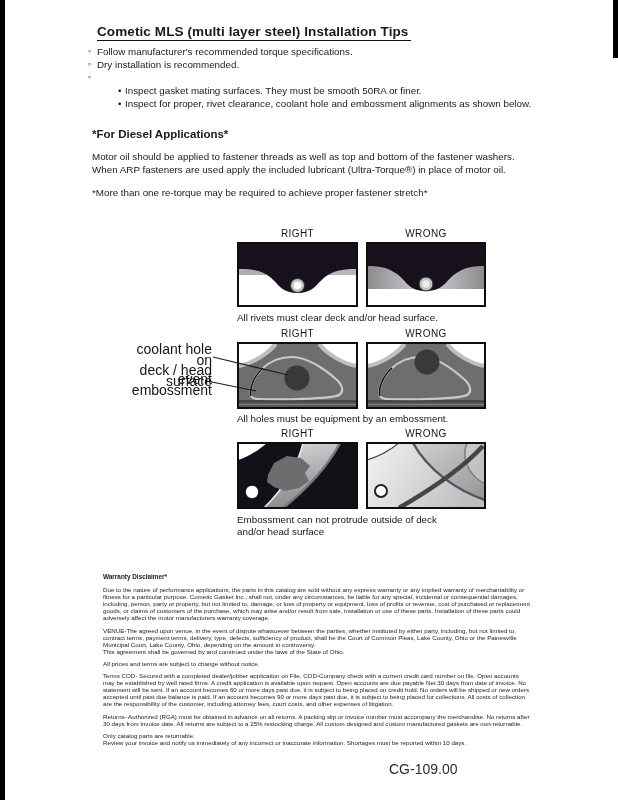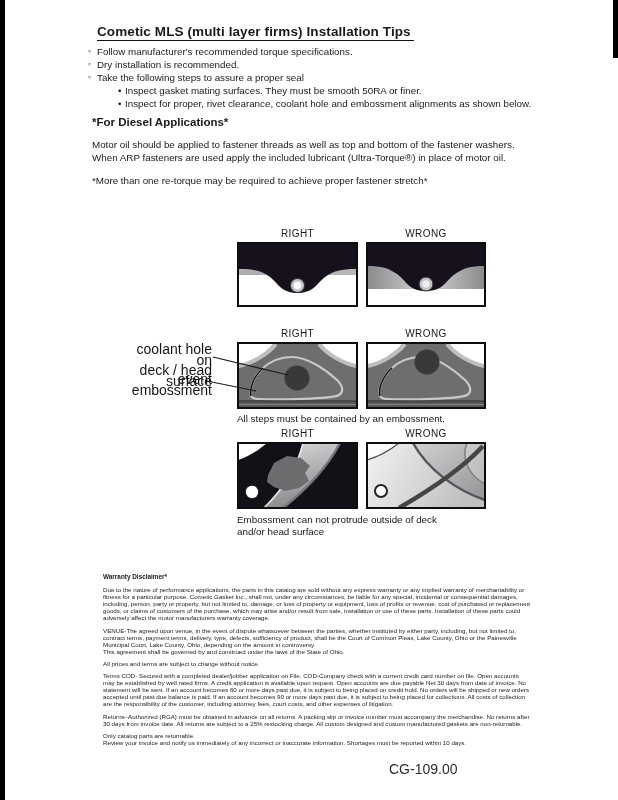--- a/index.html
+++ b/index.html
@@ -17,21 +17,21 @@
     border-bottom:1.6px solid #111; padding:0 3px 1px 0;
   }
 
   .tips { position:absolute; left:88px; top:45px; width:470px; font-size:9.8px; line-height:13px; }
   .tip  { display:flex; }
   .tip .m1 { width:9px; font-size:9px; line-height:13px; }
   .tip .m2 { width:7px; font-size:9.8px; line-height:13px; }
   .tip.sub { margin-left:30px; }
 
   .diesel { position:absolute; left:92px; top:116px; width:462px; font-size:9.8px; line-height:13.2px; }
-  .diesel h2 { margin:0 0 9px 0; font-size:11.5px; font-weight:bold; }
+  .diesel h2 { margin:12px 0 9px 0; font-size:11.5px; font-weight:bold; }
   .diesel p  { margin:0 0 9px 0; }
 
   .pre { white-space:pre-line; }
 
   .flabel {
     position:absolute; text-align:center; font-size:10px; letter-spacing:0.4px; color:#17171a;
   }
   .figbox { position:absolute; display:block; }
   .fcaption { position:absolute; font-size:9.8px; line-height:12px; color:#161616; }
 
@@ -50,34 +50,33 @@
   .footer-code { position:absolute; left:389px; top:761px; font-size:14px; color:#2c2c2c; }
 </style>
 </head>
 <body>
 
 <div class="page">
 
   <div class="edge edge-left"></div>
   <div class="edge edge-right"></div>
 
-  <h1 class="doc-title">Cometic MLS (multi layer firms) Installation Tips</h1>
+  <h1 class="doc-title">Cometic MLS (multi layer steel) Installation Tips</h1>
 
   <div class="tips">
     <div class="tip">
       <span class="m1">◦</span>
       <span>Follow manufacturer's recommended torque specifications.</span>
     </div>
     <div class="tip">
       <span class="m1">◦</span>
       <span>Dry installation is recommended.</span>
     </div>
     <div class="tip">
       <span class="m1">◦</span>
-      <span>Take the following steps to assure a proper seal</span>
     </div>
     <div class="tip sub">
       <span class="m2">•</span>
       <span>Inspect gasket mating surfaces.  They must be smooth 50RA or finer.</span>
     </div>
     <div class="tip sub">
       <span class="m2">•</span>
       <span>Inspect for proper, rivet clearance, coolant hole and embossment alignments as shown below.</span>
     </div>
   </div>
@@ -112,20 +111,21 @@
     </defs>
     <rect x="0" y="0" width="120" height="65" fill="#ffffff"></rect>
     <rect x="1" y="24" width="118" height="23" fill="url(#r1w-g)"></rect>
     <rect x="1" y="47" width="118" height="17" fill="#ffffff"></rect>
     <path d="M1,1 L119,1 L119,24 C104,24 98,26 89,32 C80,38 78,49 60,49 C42,49 40,38 31,32 C22,26 16,24 1,24 Z" fill="#17111d"></path>
     <circle cx="60" cy="42" r="7" fill="#c2c2c4" stroke="#28282a" stroke-width="1"></circle>
     <circle cx="60" cy="42" r="3.8" fill="#ececee"></circle>
     <rect x="1" y="1" width="118" height="63" fill="none" stroke="#0e0e0e" stroke-width="2"></rect>
   </svg>
 
+  <div class="fcaption" style="left:237px; top:312px">All rivets must clear deck and/or head surface.</div>
 
   <div class="flabel" style="left:237px; top:328px; width:121px">RIGHT</div>
   <div class="flabel" style="left:366px; top:328px; width:120px">WRONG</div>
 
   <div class="pointer-labels pl1 pre">coolant hole on
 deck / head surface</div>
   <div class="pointer-labels pl2">event embossment</div>
 
   <svg class="pointer-overlay" width="240" height="62" viewBox="0 0 240 62">
     <line x1="85" y1="17" x2="160" y2="35" stroke="#1b1b1b" stroke-width="1.1"></line>
@@ -155,21 +155,21 @@
     <path d="M81,2 C89,12 104,21 118,24" stroke="#bfbfc1" stroke-width="4" fill="none"></path>
     <path d="M14,54 C12,47 16,36 25,27 C33,19 44,15 55,15 C70,15 87,27 99,38 C105,44 106,50 101,53 C94,57 40,58 22,57 C17,57 15,56 14,54 Z" stroke="#c9c9c9" stroke-width="2.2" fill="none"></path>
     <path d="M14,54 C12,46 17,34 26,26" stroke="#141414" stroke-width="1.6" fill="none"></path>
     <circle cx="61" cy="20" r="12.5" fill="#39393b"></circle>
     <rect x="1" y="59" width="118" height="7" fill="#57575a"></rect>
     <line x1="1" y1="59" x2="119" y2="59" stroke="#2a2a2c" stroke-width="1"></line>
     <line x1="1" y1="62.5" x2="119" y2="62.5" stroke="#8f8f92" stroke-width="0.8"></line>
     <rect x="1" y="1" width="118" height="65" fill="none" stroke="#0e0e0e" stroke-width="2"></rect>
   </svg>
 
-  <div class="fcaption" style="left:237px; top:413px">All steps must be contained by an embossment.</div>
+  <div class="fcaption" style="left:237px; top:413px">All holes must be equipment by an embossment.</div>
 
   <div class="flabel" style="left:237px; top:428px; width:121px">RIGHT</div>
   <div class="flabel" style="left:366px; top:428px; width:120px">WRONG</div>
 
   <svg class="figbox" style="left:237px; top:442px" width="121" height="67" viewBox="0 0 121 67">
     <defs>
       <linearGradient id="r3r-g" x1="0" y1="0" x2="0.3" y2="1">
         <stop offset="0" stop-color="#dcdcde"></stop>
           <stop offset="1" stop-color="#8a8a8c"></stop>
       </linearGradient>

